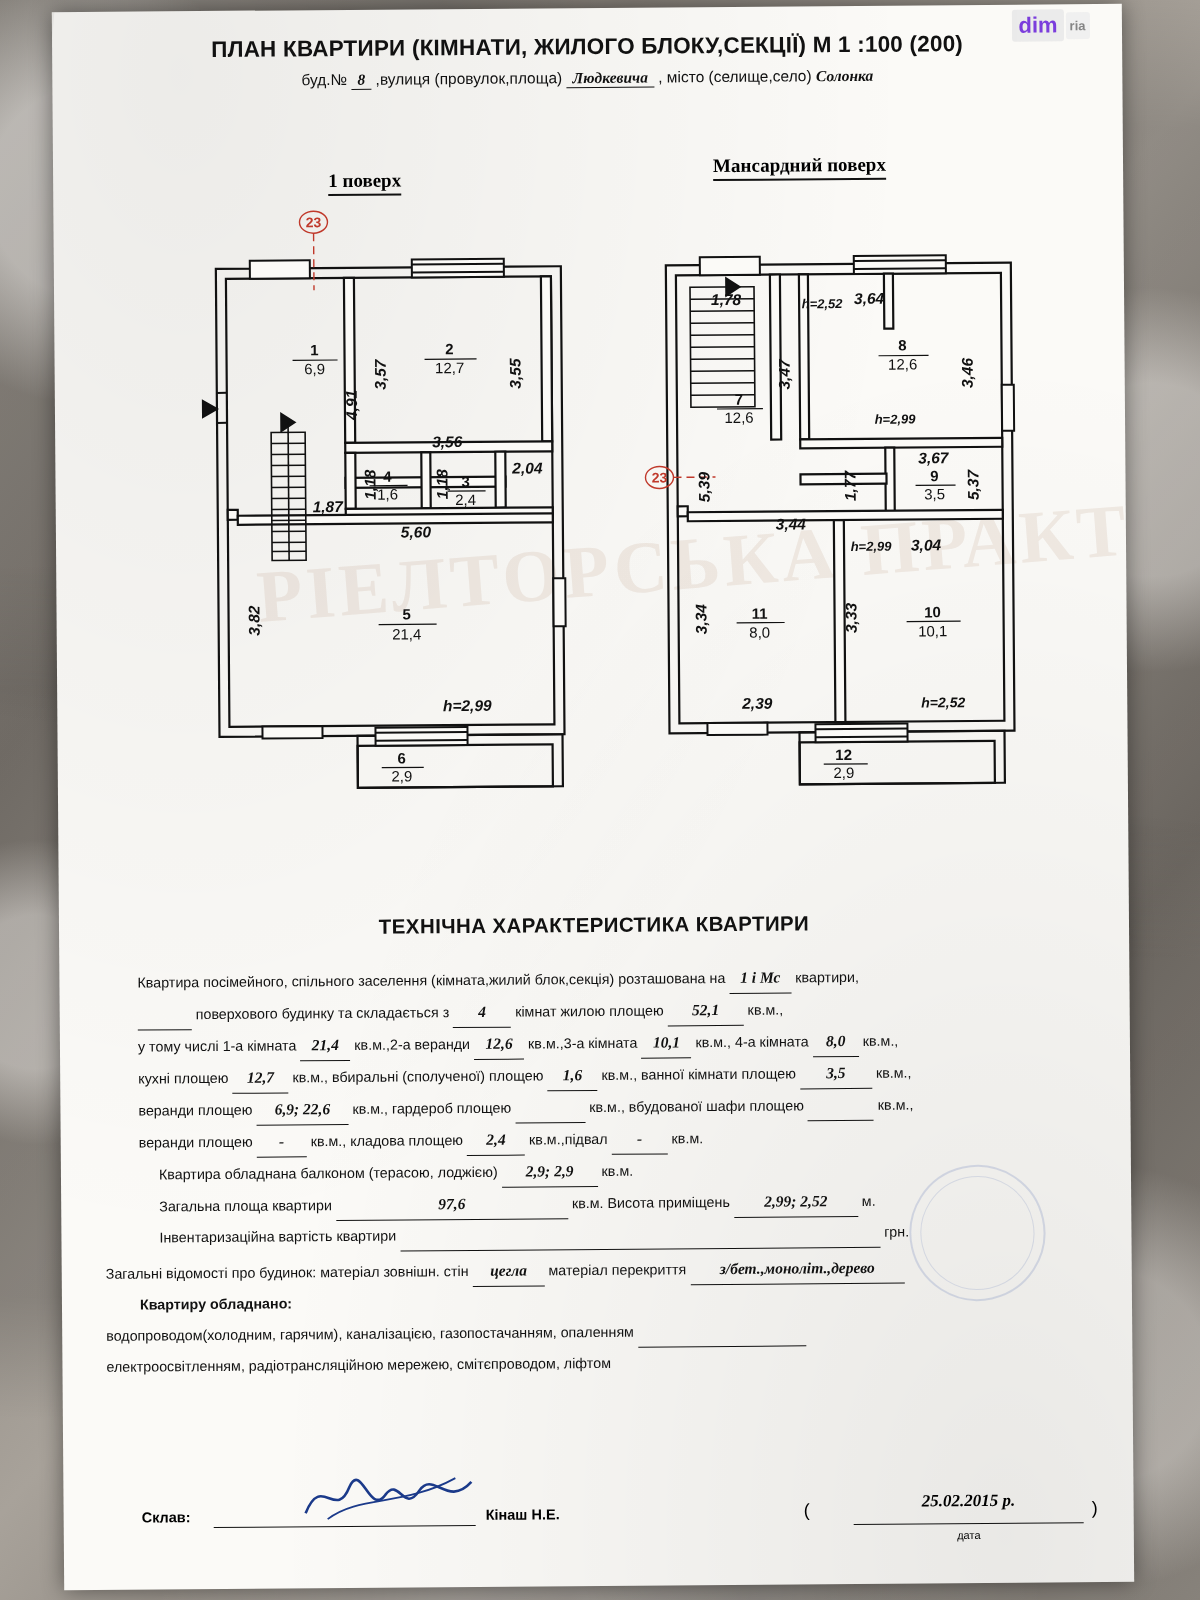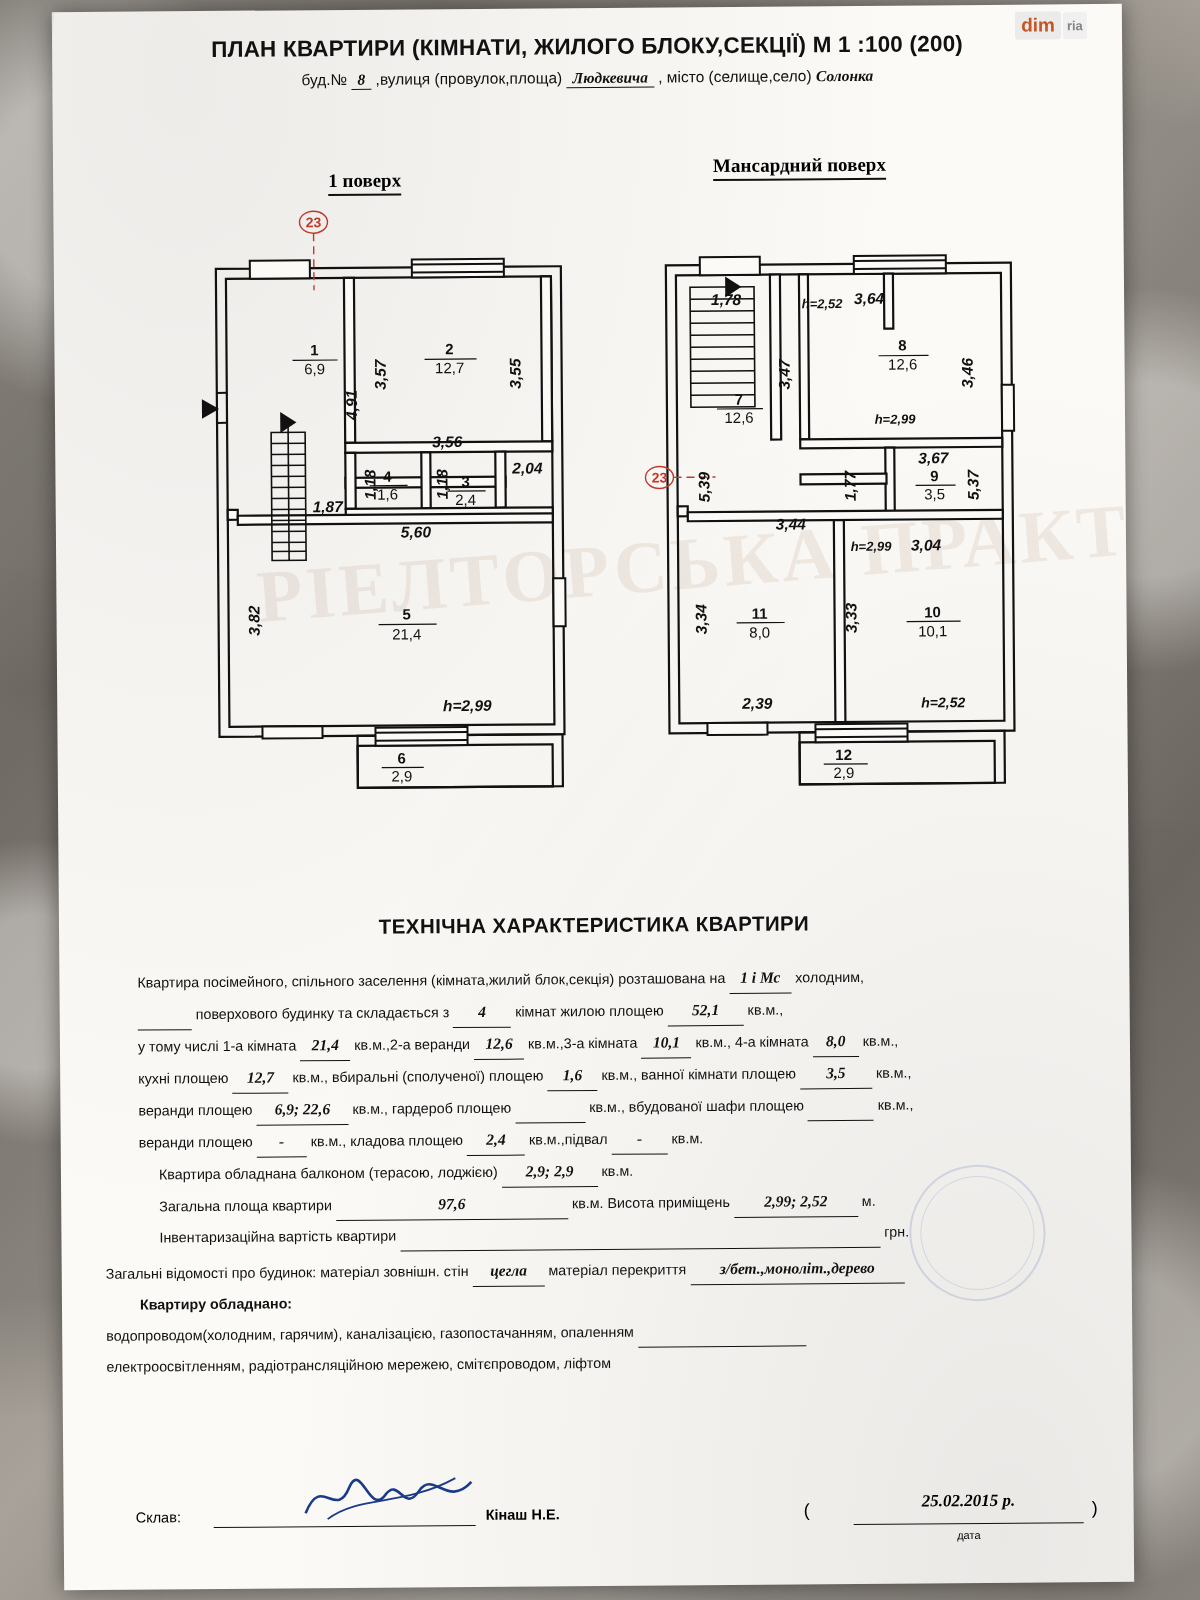--- a/index.html
+++ b/index.html
@@ -42,21 +42,21 @@
     font-family:"Liberation Serif", serif;
     font-size:74px;font-weight:700;color:rgba(170,120,90,.13);
     letter-spacing:4px;white-space:nowrap;transform:rotate(-4deg);
     pointer-events:none;
   }
   .logo{
     position:absolute;right:6px;top:4px;width:130px;height:34px;
     display:flex;align-items:center;justify-content:center;gap:2px;
   }
   .logo .b{
-    background:#e9e9e9;color:#c2410c;font-weight:700;font-size:19px;
+    background:#e9e9e9;color:#6d28d9;font-weight:700;font-size:22px;
     padding:3px 6px;border-radius:3px;opacity:.9;
   }
   .logo .b2{background:#efefef;color:#777;font-size:13px;padding:6px 4px;border-radius:3px;}
 
   
   .hdr{position:absolute;left:0;top:26px;width:100%;text-align:center;}
   .hdr .t1{font-size:22.5px;font-weight:700;letter-spacing:.2px;color:#111;}
   .hdr .t2{margin-top:9px;font-size:15.5px;color:#111;}
   .hw{font-family:"Liberation Serif", serif;font-style:italic;font-weight:700;}
   .ul{border-bottom:1.6px solid #111;padding:0 6px 1px 6px;}
@@ -340,21 +340,21 @@
   </svg>
   </div>
 
   <div class="tech">
     <h2>ТЕХНІЧНА  ХАРАКТЕРИСТИКА  КВАРТИРИ</h2>
     <div class="body">
 
       <div class="row ind">
         <span>Квартира посімейного, спільного заселення (кімната,жилий блок,секція)  розташована на</span>
         <span class="fill" style="min-width:62px">1 і Мс</span>
-        <span>холодним,</span>
+        <span>квартири,</span>
       </div>
 
       <div class="row ind">
         <span class="blank" style="width:54px;height:16px"></span>
         <span>поверхового будинку та складається з</span>
         <span class="fill" style="min-width:58px">4</span>
         <span>кімнат жилою площею</span>
         <span class="fill" style="min-width:76px">52,1</span>
         <span>кв.м.,</span>
       </div>
@@ -440,21 +440,21 @@
   </div>
 
   <div class="stamp"></div>
 
   <svg class="scribble" viewBox="0 0 190 62">
     <path d="M6 48 C22 8, 36 56, 50 22 C62 -4, 70 52, 86 30 C100 12, 104 50, 120 26 C134 6, 148 44, 172 18" fill="none" stroke="#1b3a8a" stroke-width="2.6"></path>
     <path d="M28 54 C60 30, 104 42, 156 14" fill="none" stroke="#1b3a8a" stroke-width="1.8"></path>
   </svg>
 
   <div class="sig">
-    <div style="position:absolute;left:72px;top:18px;font-weight:400">Склав:</div>
+    <div style="position:absolute;left:78px;top:18px;font-weight:700">Склав:</div>
     <div class="sigline" style="position:absolute;left:150px;top:36px;width:262px;height:0"></div>
     <div style="position:absolute;left:422px;top:18px;font-weight:700">Кінаш Н.Е.</div>
     <div style="position:absolute;left:740px;top:14px;font-size:18px">(</div>
     <div style="position:absolute;left:790px;top:6px;width:230px;text-align:center">
       <span class="dateword">25.02.2015 р.</span>
       <div class="sigline" style="width:230px;margin-top:2px;height:0"></div>
       <div class="small" style="margin-top:2px">дата</div>
     </div>
     <div style="position:absolute;left:1028px;top:14px;font-size:18px">)</div>
   </div>

